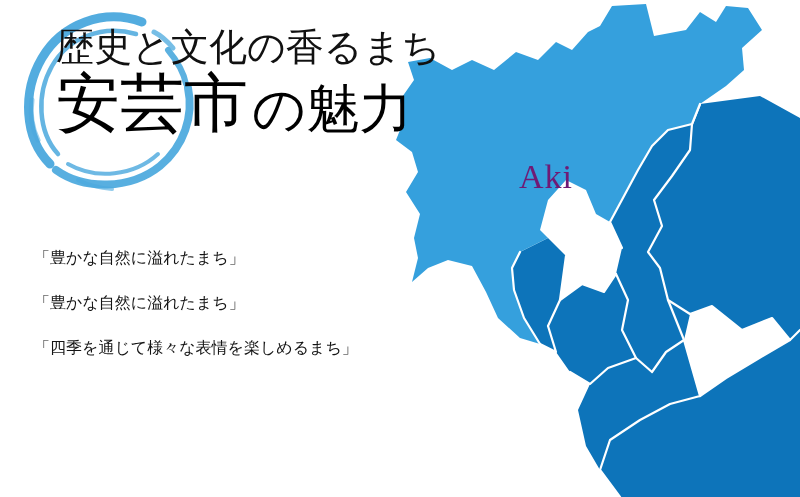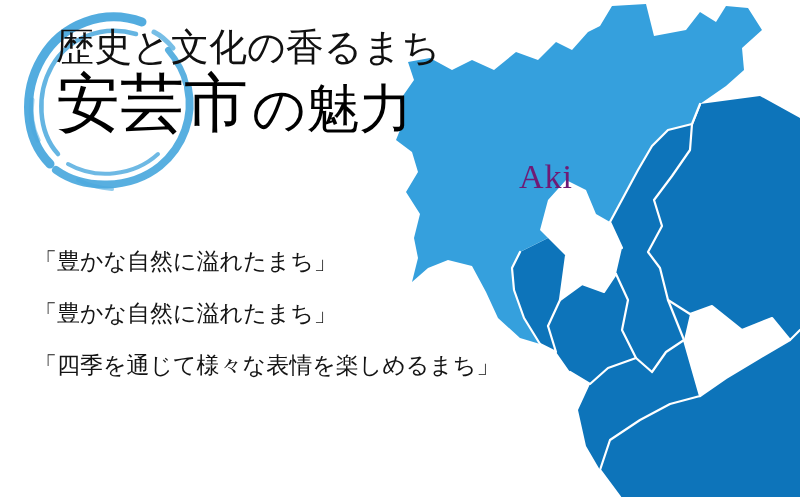--- a/index.html
+++ b/index.html
@@ -77,21 +77,21 @@
     letter-spacing:0px;
   }
 
   
   .tagline-list{
     position:absolute;left:34px;top:250px;z-index:3;
     margin:0;padding:0;list-style:none;
   }
   .tagline-item{
     font-family:"Liberation Serif","DejaVu Serif",serif;
-    font-size:23px;
+    font-size:16px;
     line-height:1;
     color:#141414;
     margin:0 0 29px 0;
     white-space:nowrap;
   }
   .tagline-item:last-child{margin-bottom:0;text-align:right;}
 </style>
 </head>
 <body>
 

